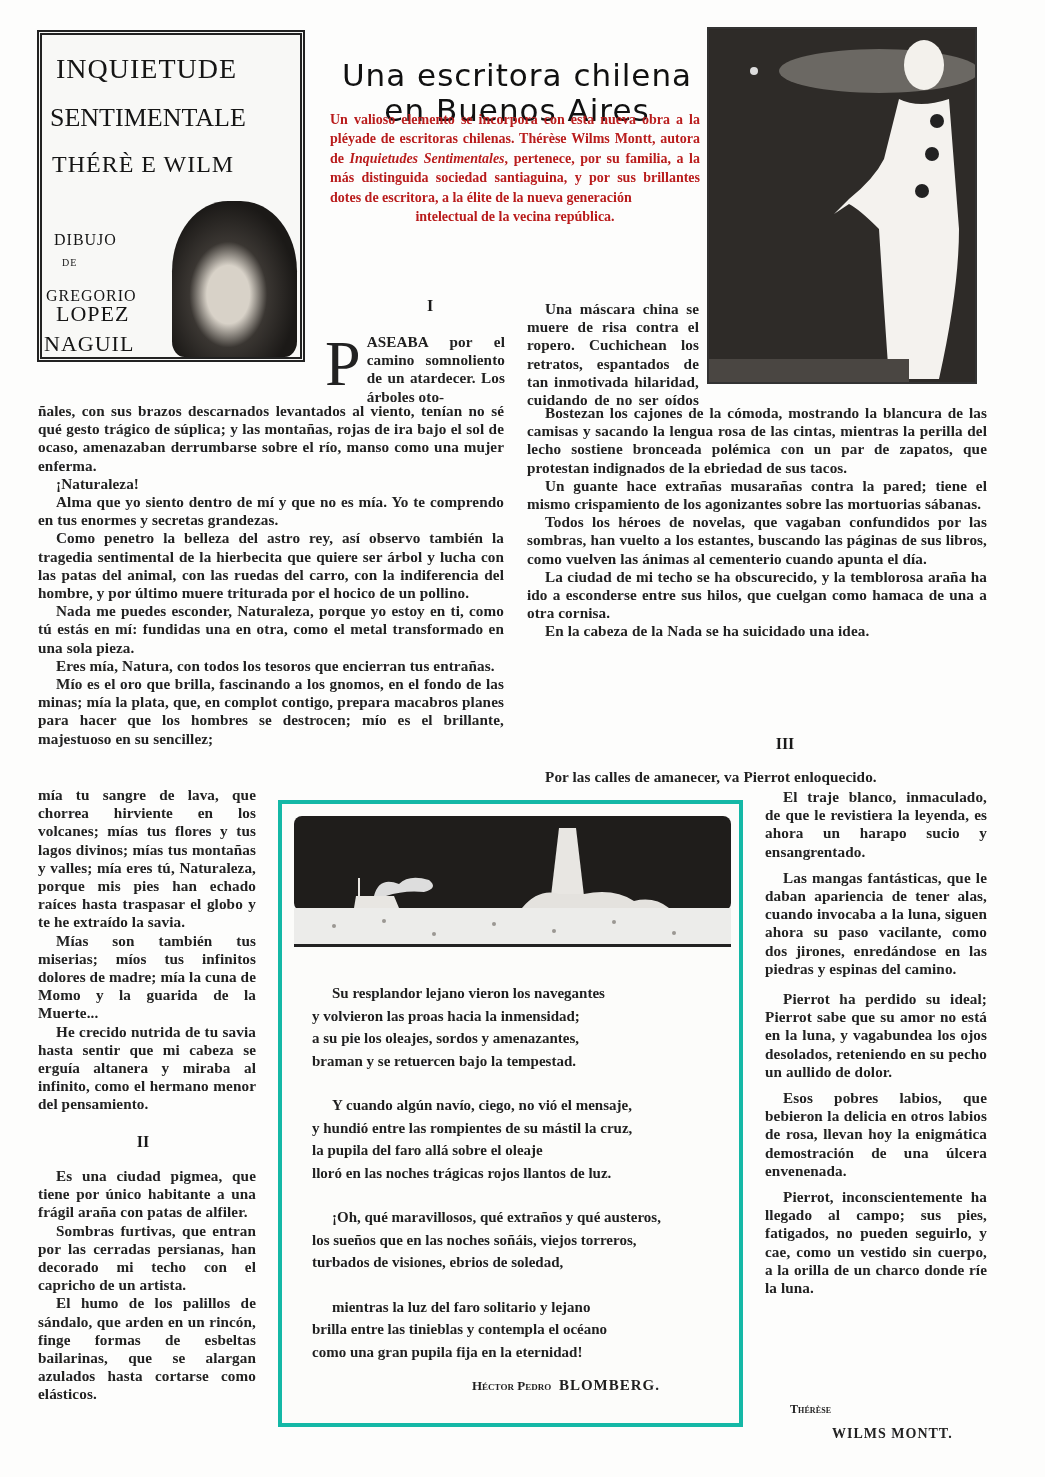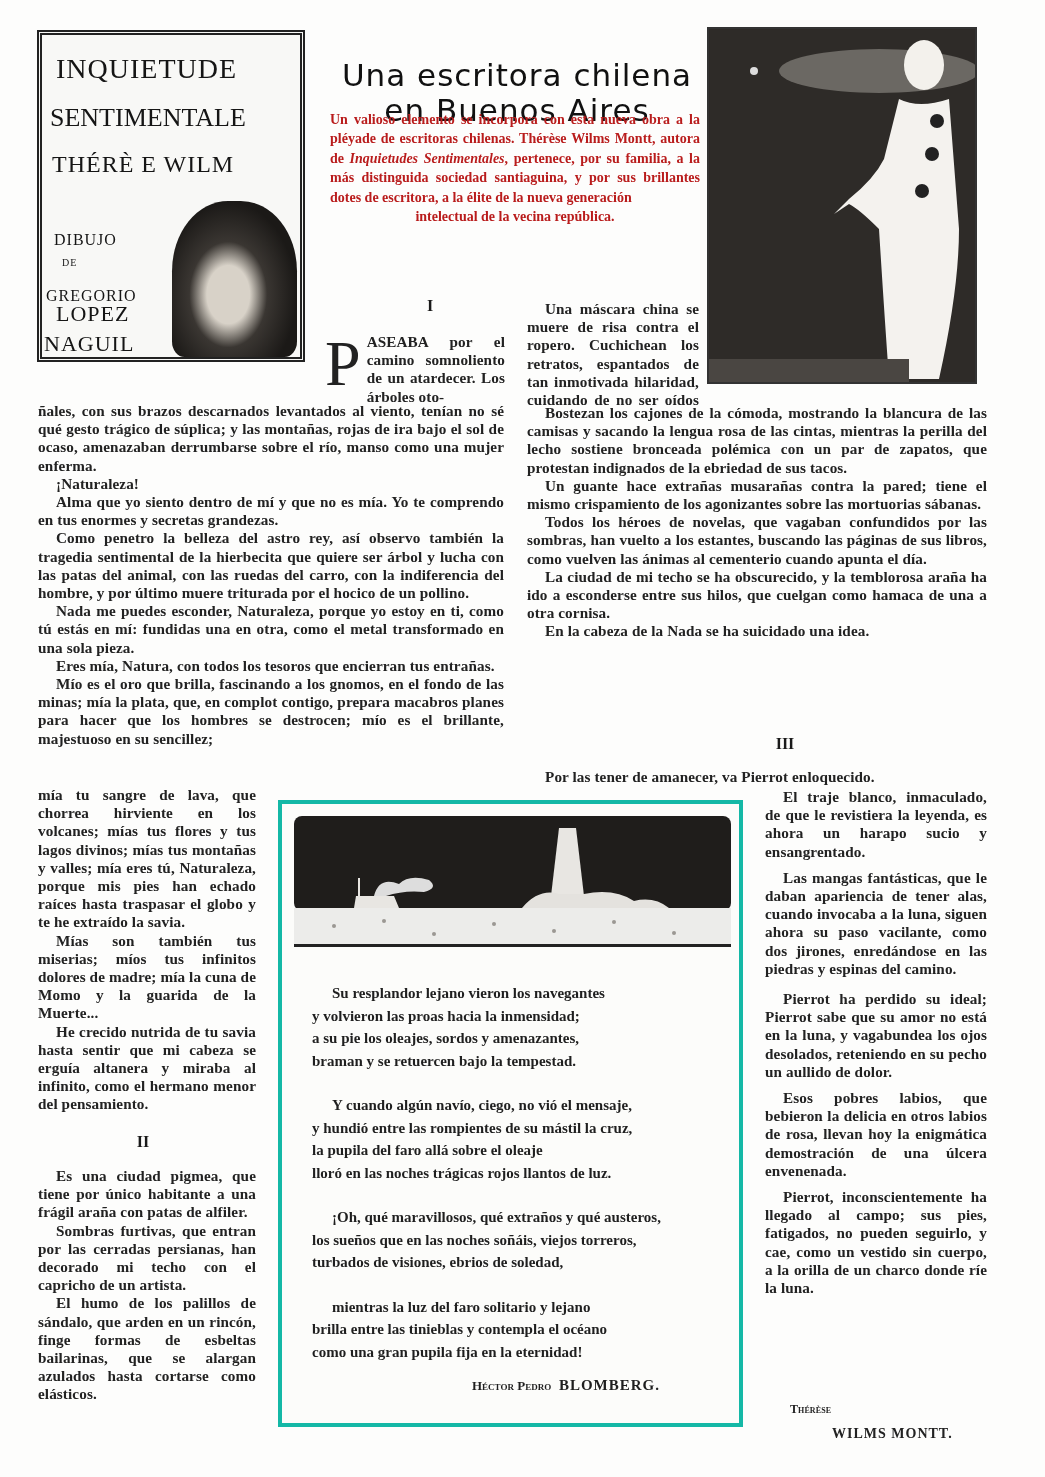--- a/index.html
+++ b/index.html
@@ -104,21 +104,21 @@
 </div>
 <div class="abs txt" style="left:527px;top:404px;width:460px;">
   <p>Bostezan los cajones de la cómoda, mostrando la blancura de las camisas y sacando la lengua rosa de las cintas, mientras la perilla del lecho sostiene bronceada polémica con un par de zapatos, que protestan indignados de la ebriedad de sus tacos.</p>
   <p>Un guante hace extrañas musarañas contra la pared; tiene el mismo crispamiento de los agonizantes sobre las mortuorias sábanas.</p>
   <p>Todos los héroes de novelas, que vagaban confundidos por las sombras, han vuelto a los estantes, buscando las páginas de sus libros, como vuelven las ánimas al cementerio cuando apunta el día.</p>
   <p>La ciudad de mi techo se ha obscurecido, y la temblorosa araña ha ido a esconderse entre sus hilos, que cuelgan como hamaca de una a otra cornisa.</p>
   <p>En la cabeza de la Nada se ha suicidado una idea.</p>
 </div>
 
 <div class="abs secnum" style="left:765px;top:735px;width:40px;">III</div>
-<div class="abs txt" style="left:545px;top:768px;width:440px;text-align:left;">Por las tener de amanecer, va Pierrot enloquecido.</div>
+<div class="abs txt" style="left:545px;top:768px;width:440px;text-align:left;">Por las calles de amanecer, va Pierrot enloquecido.</div>
 
 <div class="abs txt" style="left:765px;top:788px;width:222px;">
   <p style="margin-bottom:8px;">El traje blanco, inmaculado, de que le revistiera la leyenda, es ahora un harapo sucio y ensangrentado.</p>
   <p style="margin-bottom:12px;">Las mangas fantásticas, que le daban apariencia de tener alas, cuando invocaba a la luna, siguen ahora su paso vacilante, como dos jirones, enredándose en las piedras y espinas del camino.</p>
   <p style="margin-bottom:8px;">Pierrot ha perdido su ideal; Pierrot sabe que su amor no está en la luna, y vagabundea los ojos desolados, reteniendo en su pecho un aullido de dolor.</p>
   <p style="margin-bottom:8px;">Esos pobres labios, que bebieron la delicia en otros labios de rosa, llevan hoy la enigmática demostración de una úlcera envenenada.</p>
   <p>Pierrot, inconscientemente ha llegado al campo; sus pies, fatigados, no pueden seguirlo, y cae, como un vestido sin cuerpo, a la orilla de un charco donde ríe la luna.</p>
 </div>
 
 <div class="abs txt sc" style="left:790px;top:1400px;font-size:12px;">Thérèse</div>

